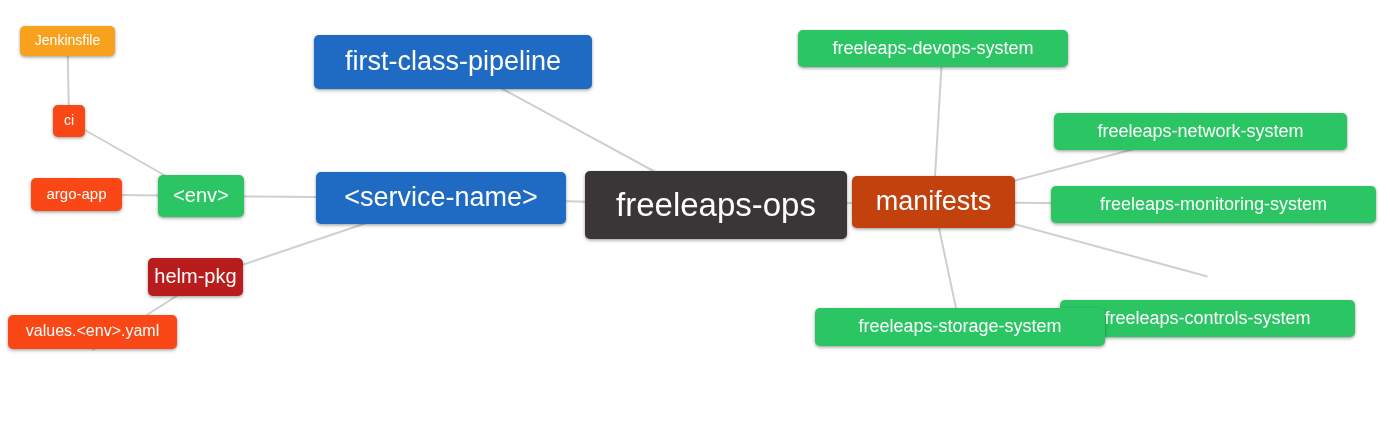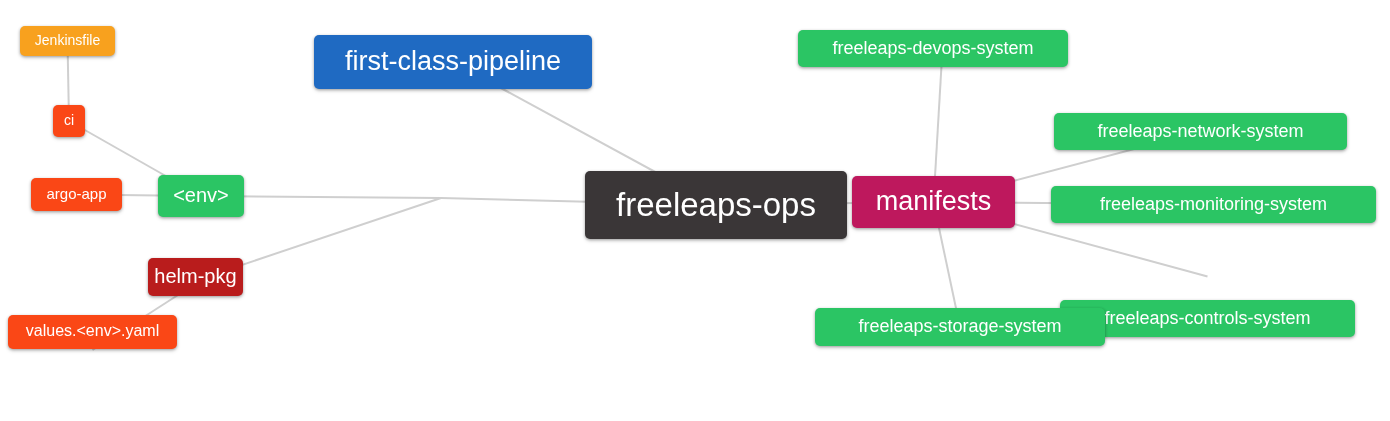--- a/index.html
+++ b/index.html
@@ -77,24 +77,27 @@
     </div>
     <div class="node" style="left: 148px; top: 258px; width: 95px; height: 38px; font-size: 20px; background: #b91c1c;">
       <span>helm-pkg</span>
     </div>
     <div class="node" style="left: 8px; top: 315px; width: 169px; height: 34px; font-size: 16px; background: rgb(250, 71, 22);">
       <span>values.&lt;env&gt;.yaml</span>
     </div>
     <div class="node" style="left: 314px; top: 35px; width: 278px; height: 54px; font-size: 27px; background: rgb(31, 106, 194);">
       <span>first-class-pipeline</span>
     </div>
+    <div class="node" style="left: 316px; top: 172px; width: 250px; height: 52px; font-size: 27px; background: rgb(31, 106, 194);">
+      <span>&lt;service-name&gt;</span>
+    </div>
     <div class="node" style="left: 585px; top: 171px; width: 262px; height: 68px; font-size: 33px; background: rgb(58, 54, 55);">
       <span>freeleaps-ops</span>
     </div>
-    <div class="node" style="left: 852px; top: 176px; width: 163px; height: 52px; font-size: 27px; background: #be185d;">
+    <div class="node" style="left: 852px; top: 176px; width: 163px; height: 52px; font-size: 27px; background: #c2410c;">
       <span>manifests</span>
     </div>
     <div class="node" style="left: 798px; top: 30px; width: 270px; height: 37px; font-size: 18px; background: rgb(43, 197, 100);">
       <span>freeleaps-devops-system</span>
     </div>
     <div class="node" style="left: 1054px; top: 113px; width: 293px; height: 37px; font-size: 18px; background: rgb(43, 197, 100); align-items: center;">
       <span>freeleaps-network-system</span>
     </div>
     <div class="node" style="left: 1051px; top: 186px; width: 325px; height: 37px; font-size: 18px; background: rgb(43, 197, 100);">
       <span>freeleaps-monitoring-system</span>

